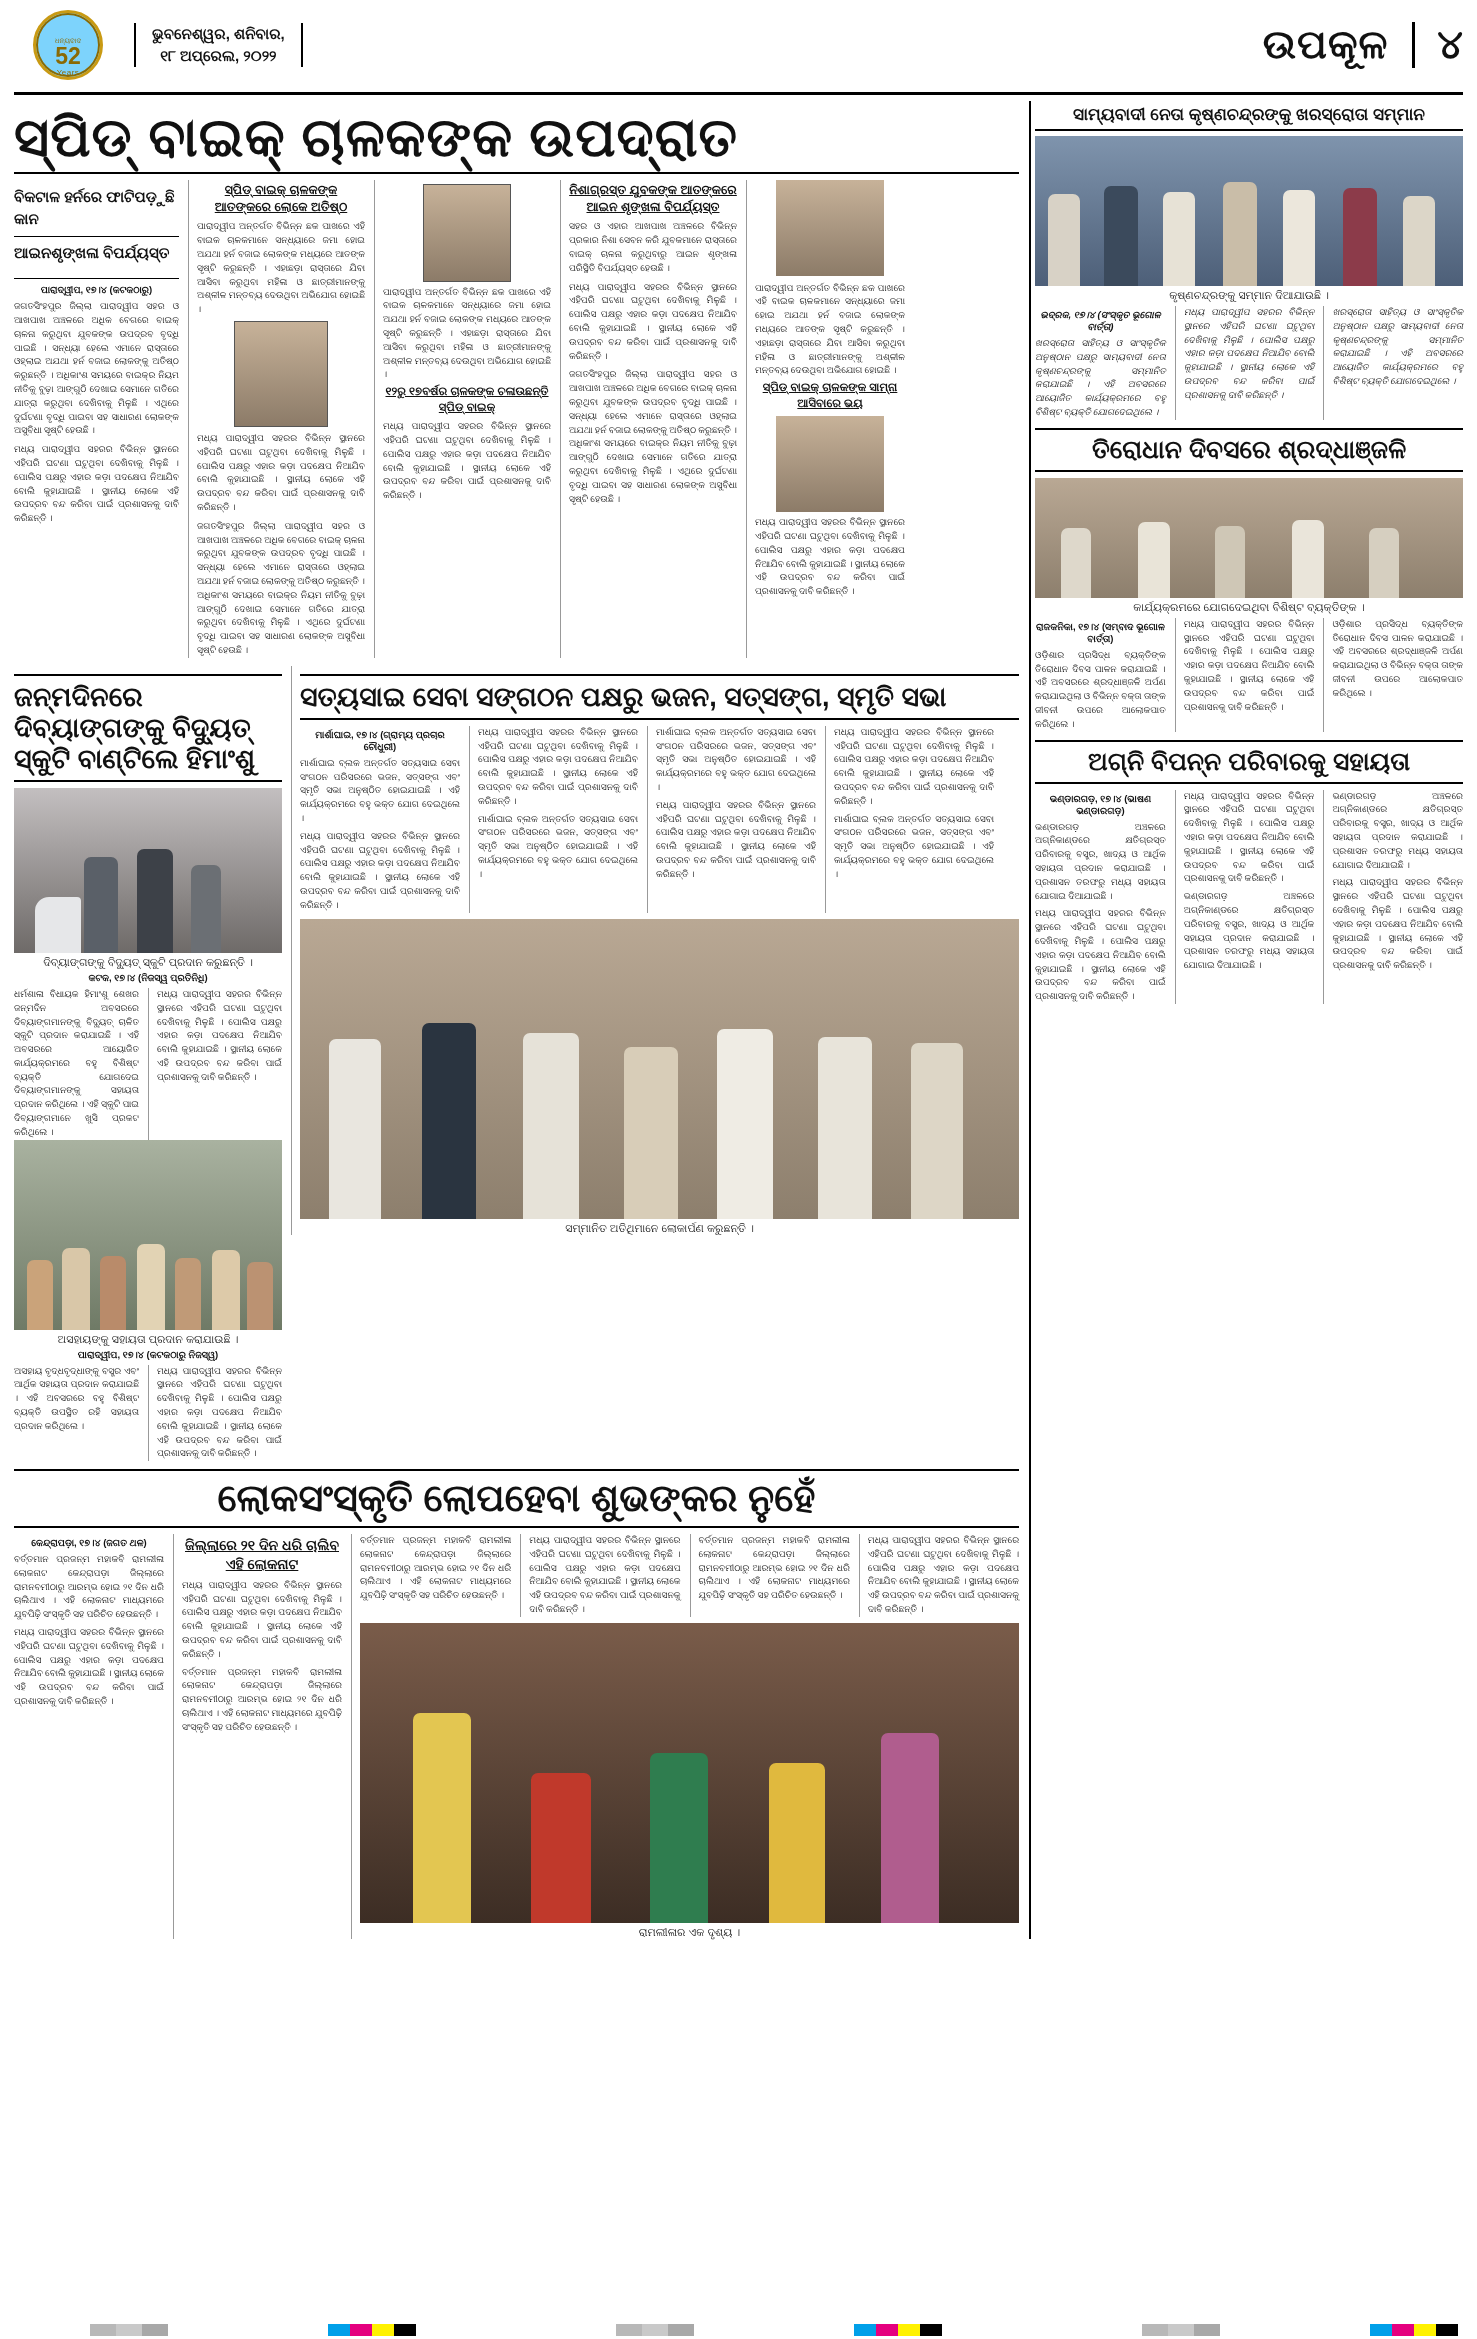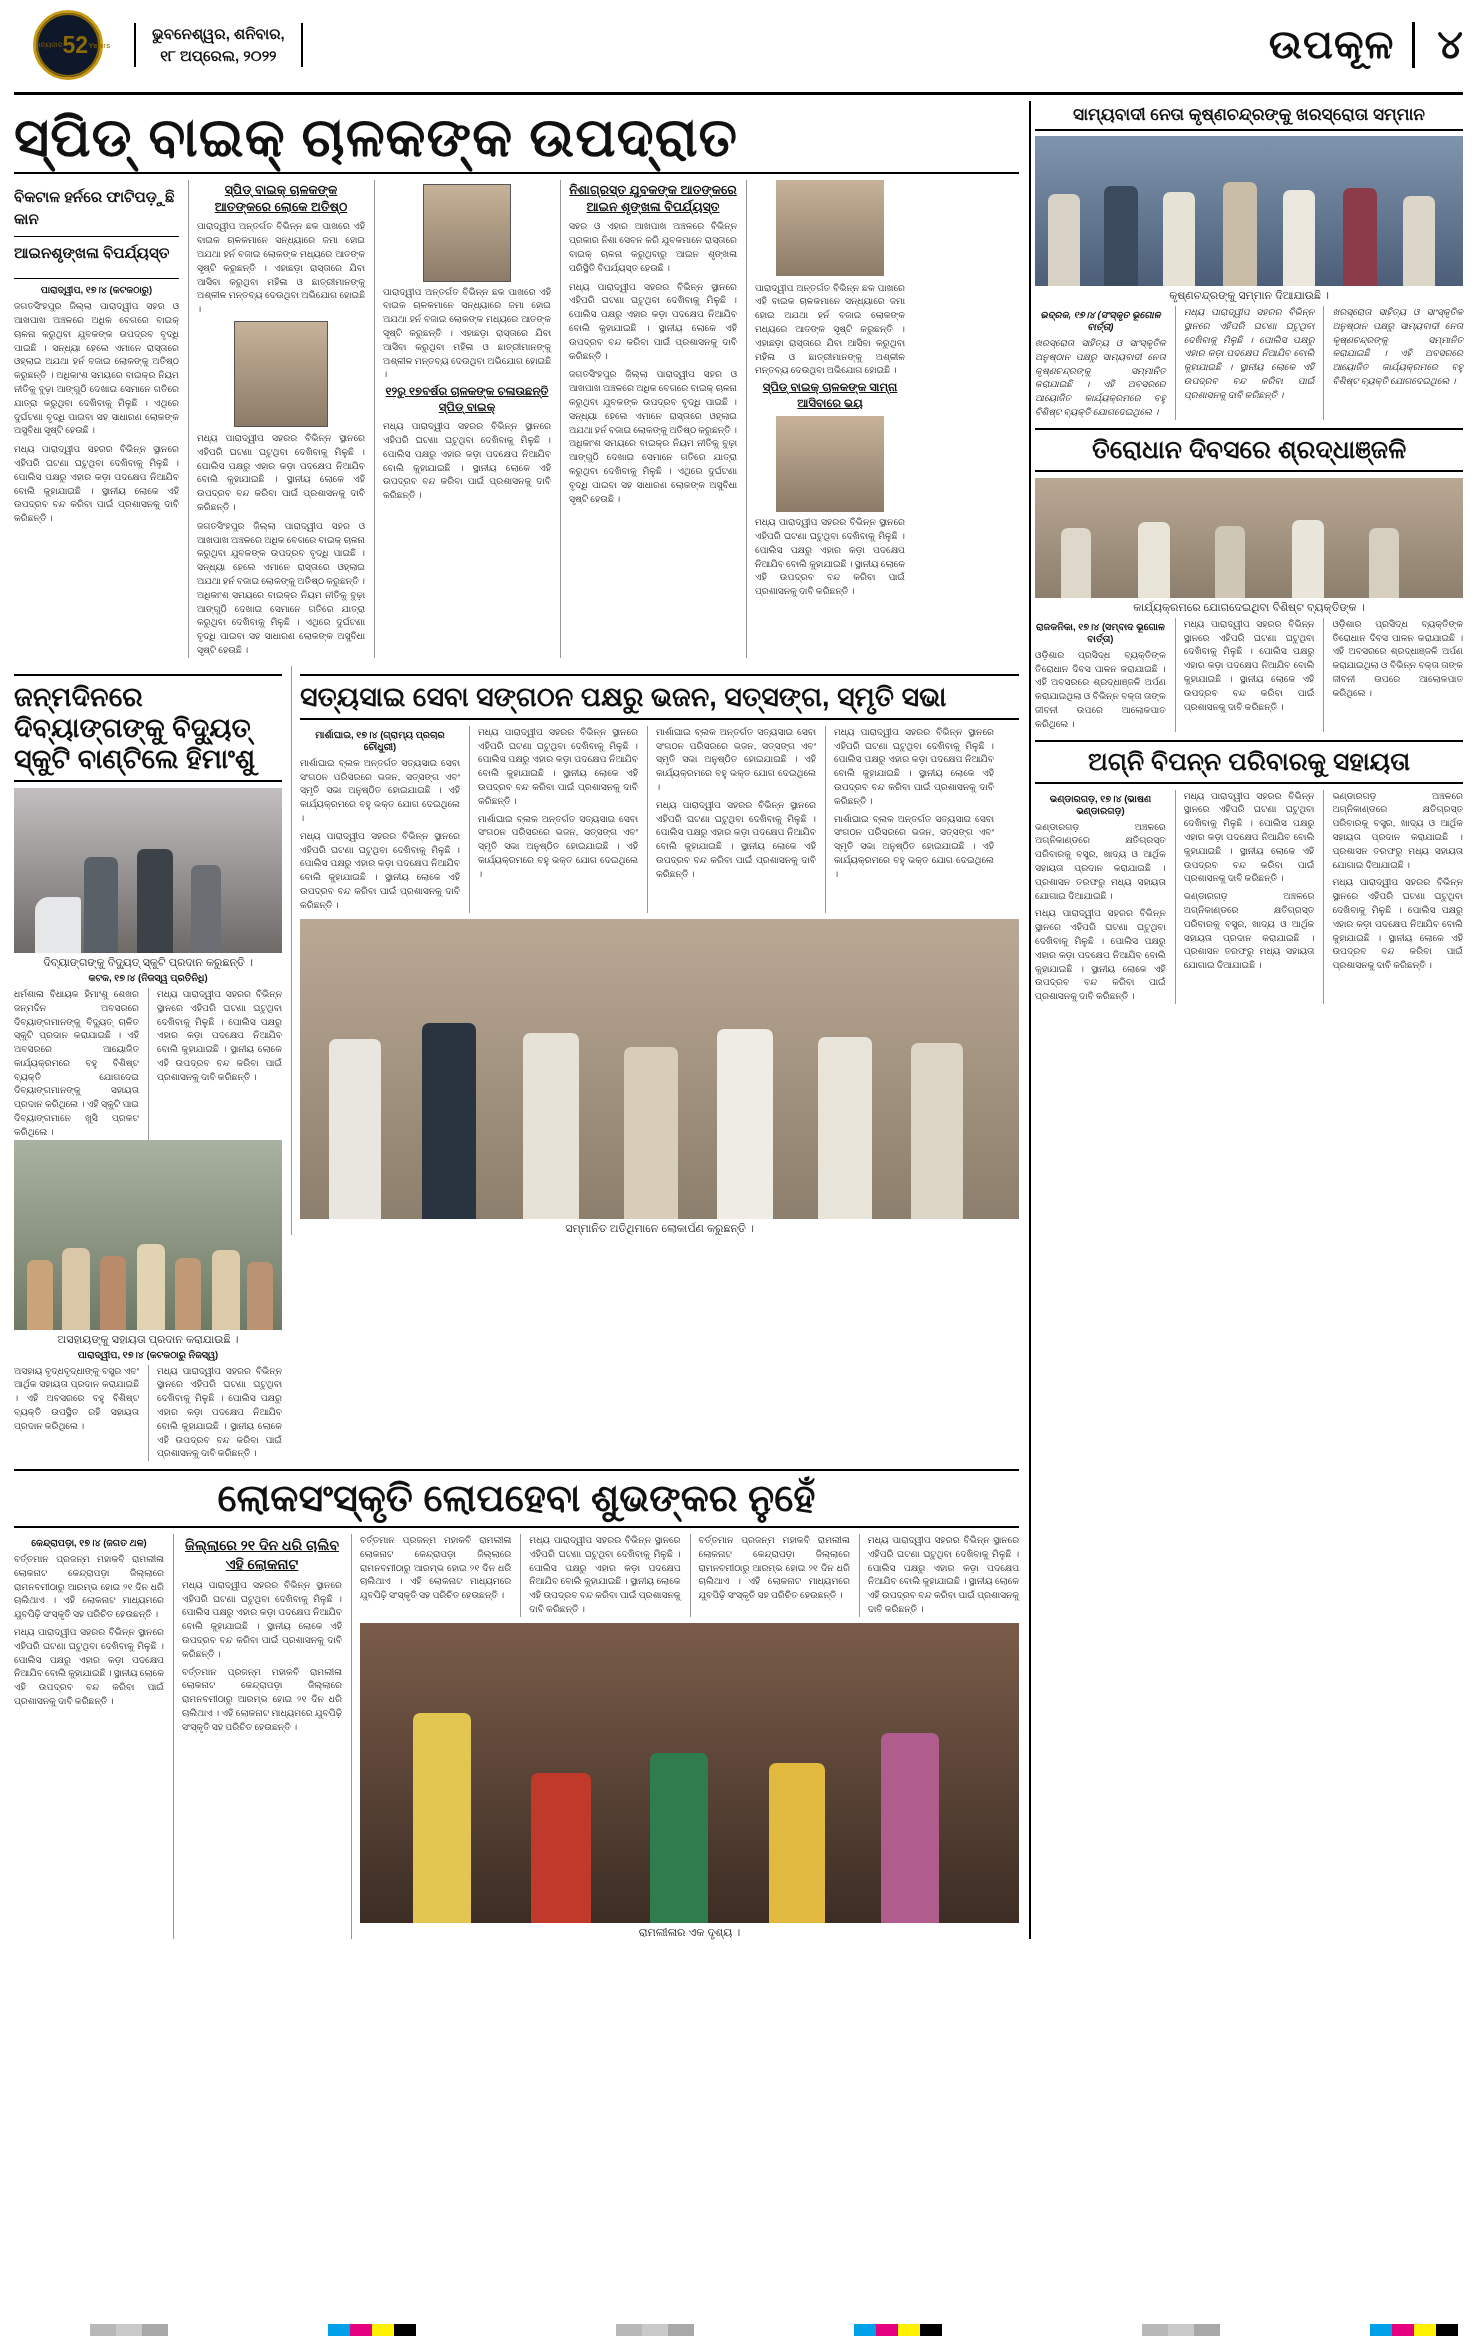--- a/index.html
+++ b/index.html
@@ -1,27 +1,27 @@
 <!DOCTYPE html>
 <html><head>
 <meta charset="utf-8">
 <style>
   html,body{margin:0;padding:0;background:#ffffff;}
   body{font-family:"Liberation Sans", sans-serif;color:#111;}
   .page{width:1477px;height:2339px;position:relative;background:#fff;box-sizing:border-box;padding:0 14px;}
   
   .masthead{display:flex;align-items:center;height:82px;border-bottom:3px solid #000;padding:4px 0 6px;}
   .logo{width:108px;height:66px;display:flex;align-items:center;justify-content:center;}
-  .logo-badge{width:64px;height:64px;border-radius:50%;background:#0f172a;border:3px solid #c99a13;display:flex;flex-direction:row;align-items:center;justify-content:flex-start;box-shadow:0 0 0 2px #8a6a05 inset;}
+  .logo-badge{width:64px;height:64px;border-radius:50%;background:#7dd3fc;border:3px solid #c99a13;display:flex;flex-direction:column;align-items:center;justify-content:flex-end;box-shadow:0 0 0 2px #8a6a05 inset;}
   .logo-badge .yr{font-size:23px;font-weight:bold;color:#8a6a05;line-height:1;}
   .logo-badge .yrs{font-size:8px;color:#8a6a05;letter-spacing:.5px;}
   .logo-badge .top{font-size:7px;color:#8a6a05;}
   .dateline{border-left:2px solid #000;border-right:2px solid #000;padding:0 16px;margin:0 12px;font-size:15px;line-height:1.45;font-weight:bold;text-align:center;}
   .mast-spacer{flex:1;}
-  .mast-title{font-size:40px;font-weight:bold;letter-spacing:1px;padding-right:18px;}
+  .mast-title{font-size:40px;font-weight:bold;letter-spacing:1px;padding-right:24px;}
   .mast-page{font-size:40px;font-weight:bold;border-left:3px solid #000;padding-left:22px;}
   .thin{border-top:1px solid #000;}
   .col-text{font-size:9.2px;line-height:1.5;text-align:justify;color:#1a1a1a;word-spacing:-0.4px;}
   .byline{font-size:9.5px;font-weight:bold;text-align:center;margin:3px 0 4px;}
   .subhead{font-size:12.5px;font-weight:bold;text-align:center;line-height:1.35;margin:2px 0 5px;text-decoration:underline;}
   .caption{font-size:11px;text-align:center;margin-top:3px;color:#222;}
   .photo{background:#cfd3d6;position:relative;overflow:hidden;}
   .photo.hall{background:linear-gradient(#b9a894,#8d7f6d);}
   .photo.stage{background:linear-gradient(#7a5c4a,#3c2d24);}
   .photo.grp{background:linear-gradient(#a9b2a0,#6f7a66);}

